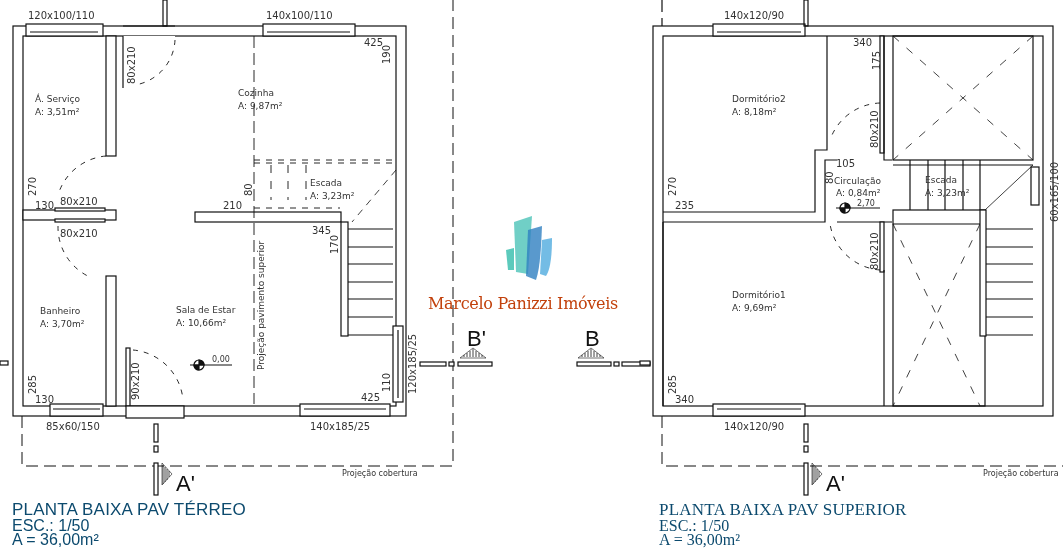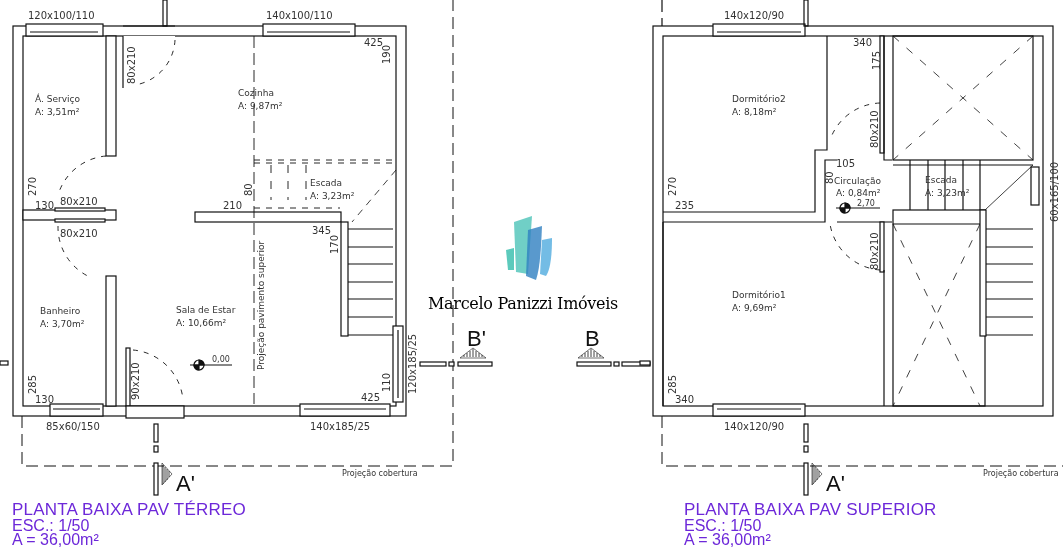--- a/index.html
+++ b/index.html
@@ -1,25 +1,25 @@
 <!DOCTYPE html>
 <html><head>
 <meta charset="utf-8">
 <style>
   html,body{margin:0;padding:0;background:#fff;}
   body{width:1063px;height:554px;position:relative;overflow:hidden;font-family:"DejaVu Sans",sans-serif;color:#111;}
   svg#plan{position:absolute;left:0;top:0;}
   .lbl{font-family:"DejaVu Sans",sans-serif;font-size:9px;fill:#333;}
   .dim{font-family:"DejaVu Sans",sans-serif;font-size:10px;fill:#333;}
   .big{font-family:"Liberation Sans",sans-serif;font-size:22px;fill:#111;}
-  .title{position:absolute;font-family:"Liberation Sans",sans-serif;color:#6d28d9;}
+  .title{position:absolute;font-family:"Liberation Sans",sans-serif;color:#0c4a6e;}
   .title .t1{font-size:17px;letter-spacing:0.2px;display:block;line-height:19px;}
   .title .t2{font-size:16px;display:block;line-height:14px;}
   .logo{position:absolute;left:428px;top:210px;width:210px;height:110px;}
-  .logo .brand{position:absolute;left:0;top:84px;width:210px;font-family:"DejaVu Serif",serif;font-size:16px;color:#000000;white-space:nowrap;letter-spacing:-0.3px;}
+  .logo .brand{position:absolute;left:0;top:84px;width:210px;font-family:"DejaVu Serif",serif;font-size:16px;color:#c2410c;white-space:nowrap;letter-spacing:-0.3px;}
 </style>
 </head>
 <body>
 
 <svg id="plan" width="1063" height="554" viewBox="0 0 1063 554" xmlns="http://www.w3.org/2000/svg">
   <g fill="none" stroke="#111" stroke-width="1.2">
 
     <g>
 
       <rect x="13" y="26" width="393" height="390"></rect>
@@ -281,17 +281,17 @@
     <path d="M114 30 L124 28 C124 48 122 60 118 66 L112 64 Z" fill="#5ab0e0" opacity="0.85"></path>
   </svg>
   <div class="brand">Marcelo Panizzi Imóveis</div>
 </div>
 
 <div class="title" style="left:12px;top:500px;">
   <span class="t1">PLANTA BAIXA PAV TÉRREO</span>
   <span class="t2">ESC.: 1/50</span>
   <span class="t2">A = 36,00m²</span>
 </div>
-<div class="title" style="left:684px;top:500px;">
+<div class="title" style="left:659px;top:500px;font-family:Liberation Serif, serif;">
   <span class="t1">PLANTA BAIXA PAV SUPERIOR</span>
   <span class="t2">ESC.: 1/50</span>
   <span class="t2">A = 36,00m²</span>
 </div>
 
 </body></html>

